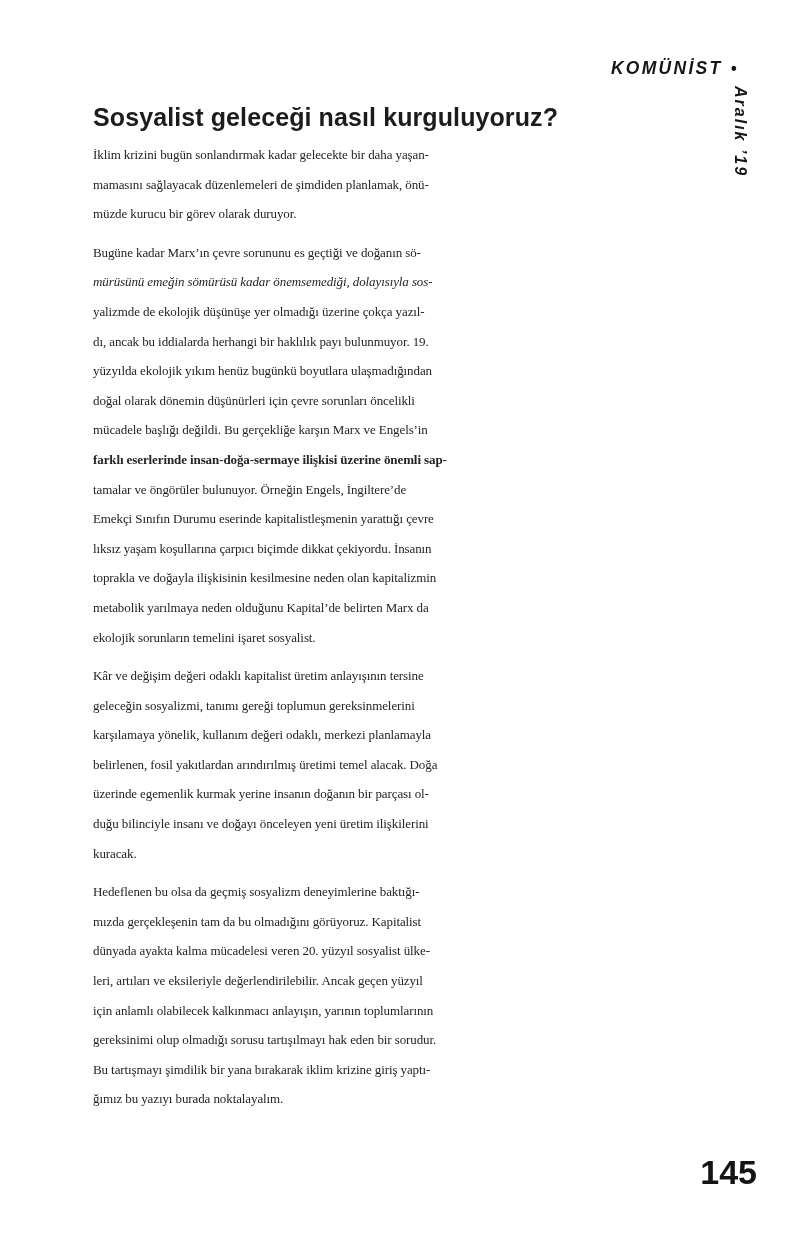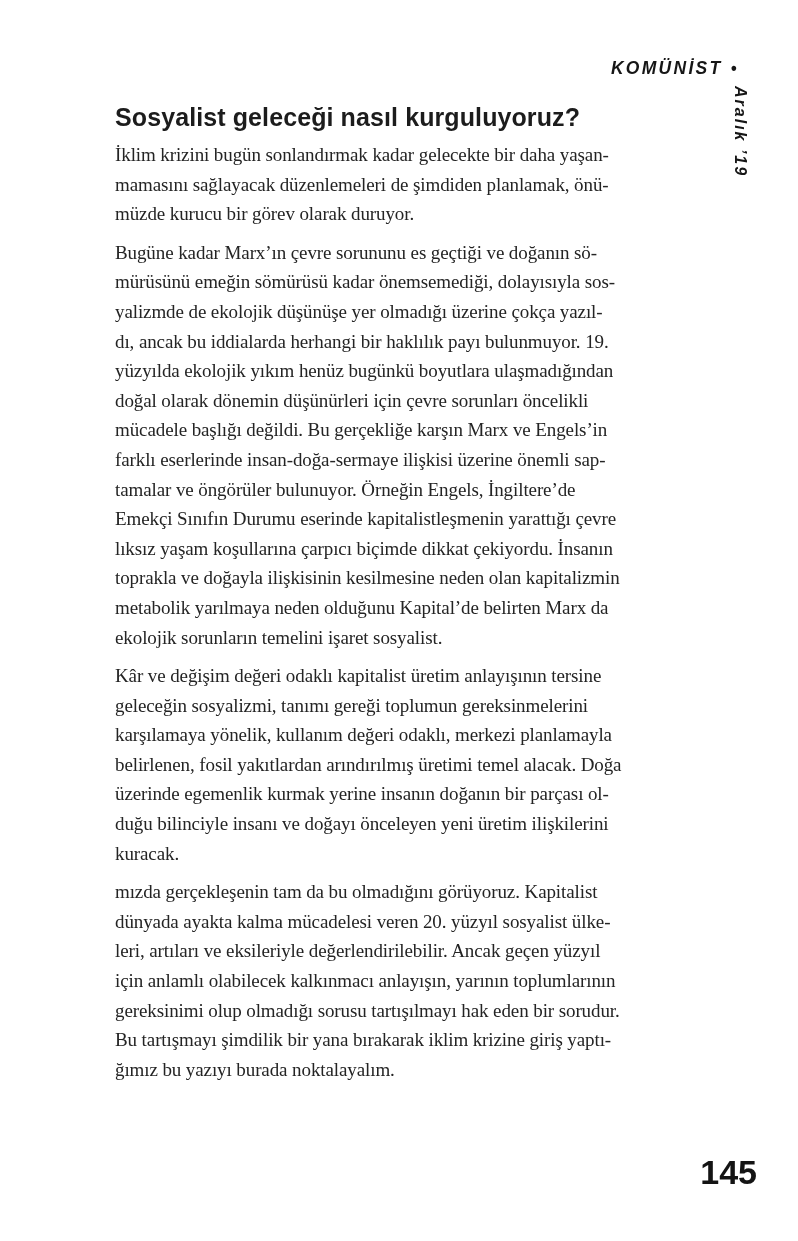--- a/index.html
+++ b/index.html
@@ -46,41 +46,41 @@
     font-weight: bold;
     font-style: italic;
     font-size: 16px;
     letter-spacing: 2px;
     color: #161616;
     white-space: nowrap;
   }
   
   .content {
     position: absolute;
-    left: 115px;
+    left: 93px;
     top: 100px;
     width: 587px;
   }
   .title {
     font-family: "Liberation Sans", "DejaVu Sans", sans-serif;
     font-weight: 700;
     font-size: 25px;
     line-height: 34px;
     letter-spacing: 0.1px;
     color: #1c1c1c;
     margin: 0 0 6px 0;
   }
   .para {
     margin: 0 0 9px 0;
     overflow: hidden;
   }
   .para .line {
     display: block;
     white-space: nowrap;
-    font-size: 19px;
+    font-size: 13px;
     line-height: 29.6px;
     letter-spacing: -0.1px;
     color: #242424;
   }
   
   .page-number {
     position: absolute;
     top: 1153px;
     right: 41px;
     font-family: "Liberation Sans", "DejaVu Sans", sans-serif;
@@ -104,46 +104,47 @@
     <h1 class="title">Sosyalist geleceği nasıl kurguluyoruz?</h1>
 
     <div class="para">
         <div class="line" style="word-spacing: 0px;">İklim krizini bugün sonlandırmak kadar gelecekte bir daha yaşan-</div>
         <div class="line" style="word-spacing: 0px;">mamasını sağlayacak düzenlemeleri de şimdiden planlamak, önü-</div>
         <div class="line">müzde kurucu bir görev olarak duruyor.</div>
       </div>
 
     <div class="para">
         <div class="line" style="word-spacing: 0px;">Bugüne kadar Marx’ın çevre sorununu es geçtiği ve doğanın sö-</div>
-        <div class="line" style="word-spacing: 0px;">mürüsünü emeğin sömürüsü kadar önemsemediği, dolayısıyla sos-</div>
+        <div class="line" style="word-spacing: 0px; font-style: italic;">mürüsünü emeğin sömürüsü kadar önemsemediği, dolayısıyla sos-</div>
         <div class="line" style="word-spacing: 0px;">yalizmde de ekolojik düşünüşe yer olmadığı üzerine çokça yazıl-</div>
         <div class="line" style="word-spacing: 0px;">dı, ancak bu iddialarda herhangi bir haklılık payı bulunmuyor. 19.</div>
         <div class="line" style="word-spacing: 0px;">yüzyılda ekolojik yıkım henüz bugünkü boyutlara ulaşmadığından</div>
         <div class="line" style="word-spacing: 0px;">doğal olarak dönemin düşünürleri için çevre sorunları öncelikli</div>
         <div class="line" style="word-spacing: 0px;">mücadele başlığı değildi. Bu gerçekliğe karşın Marx ve Engels’in</div>
-        <div class="line" style="word-spacing: 0px;">farklı eserlerinde insan-doğa-sermaye ilişkisi üzerine önemli sap-</div>
+        <div class="line" style="word-spacing: 0px; font-weight: bold;">farklı eserlerinde insan-doğa-sermaye ilişkisi üzerine önemli sap-</div>
         <div class="line" style="word-spacing: 0px;">tamalar ve öngörüler bulunuyor. Örneğin Engels, İngiltere’de</div>
         <div class="line" style="word-spacing: 0px;">Emekçi Sınıfın Durumu eserinde kapitalistleşmenin yarattığı çevre</div>
         <div class="line" style="word-spacing: 0px;">lıksız yaşam koşullarına çarpıcı biçimde dikkat çekiyordu. İnsanın</div>
         <div class="line" style="word-spacing: 0px;">toprakla ve doğayla ilişkisinin kesilmesine neden olan kapitalizmin</div>
         <div class="line" style="word-spacing: 0px;">metabolik yarılmaya neden olduğunu Kapital’de belirten Marx da</div>
         <div class="line">ekolojik sorunların temelini işaret sosyalist.</div>
       </div>
 
     <div class="para">
         <div class="line" style="word-spacing: 0px;">Kâr ve değişim değeri odaklı kapitalist üretim anlayışının tersine</div>
         <div class="line" style="word-spacing: 0px;">geleceğin sosyalizmi, tanımı gereği toplumun gereksinmelerini</div>
         <div class="line" style="word-spacing: 0px;">karşılamaya yönelik, kullanım değeri odaklı, merkezi planlamayla</div>
         <div class="line" style="word-spacing: 0px;">belirlenen, fosil yakıtlardan arındırılmış üretimi temel alacak. Doğa</div>
         <div class="line" style="word-spacing: 0px;">üzerinde egemenlik kurmak yerine insanın doğanın bir parçası ol-</div>
         <div class="line" style="word-spacing: 0px;">duğu bilinciyle insanı ve doğayı önceleyen yeni üretim ilişkilerini</div>
         <div class="line">kuracak.</div>
       </div>
 
     <div class="para">
+        <div class="line" style="word-spacing: 0px;">Hedeflenen bu olsa da geçmiş sosyalizm deneyimlerine baktığı-</div>
         <div class="line" style="word-spacing: 0px;">mızda gerçekleşenin tam da bu olmadığını görüyoruz. Kapitalist</div>
         <div class="line" style="word-spacing: 0px;">dünyada ayakta kalma mücadelesi veren 20. yüzyıl sosyalist ülke-</div>
         <div class="line" style="word-spacing: 0px;">leri, artıları ve eksileriyle değerlendirilebilir. Ancak geçen yüzyıl</div>
         <div class="line" style="word-spacing: 0px;">için anlamlı olabilecek kalkınmacı anlayışın, yarının toplumlarının</div>
         <div class="line" style="word-spacing: 0px;">gereksinimi olup olmadığı sorusu tartışılmayı hak eden bir sorudur.</div>
         <div class="line" style="word-spacing: 0px;">Bu tartışmayı şimdilik bir yana bırakarak iklim krizine giriş yaptı-</div>
         <div class="line">ğımız bu yazıyı burada noktalayalım.</div>
       </div>
   </main>
 

